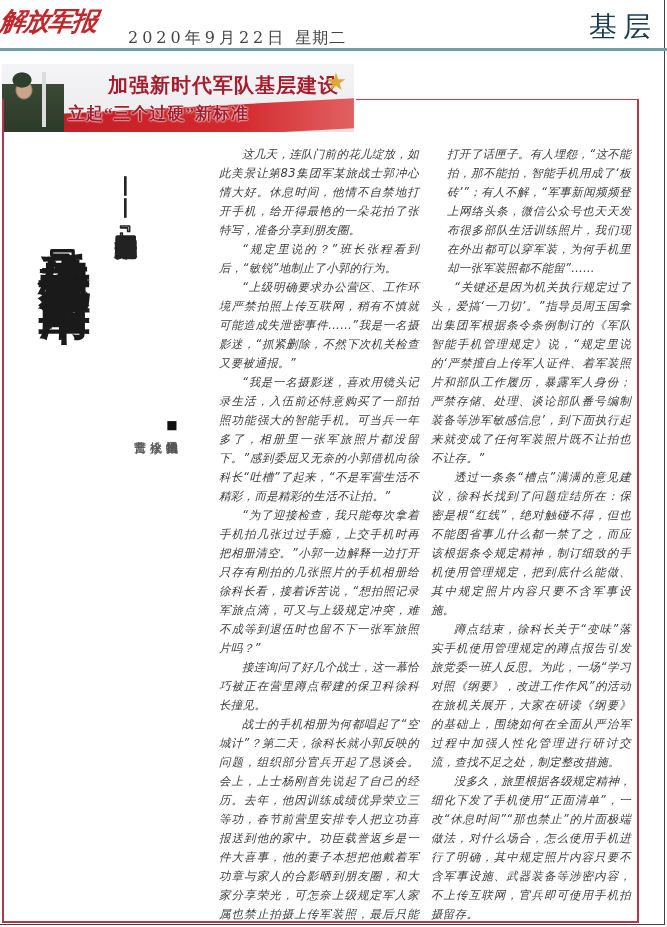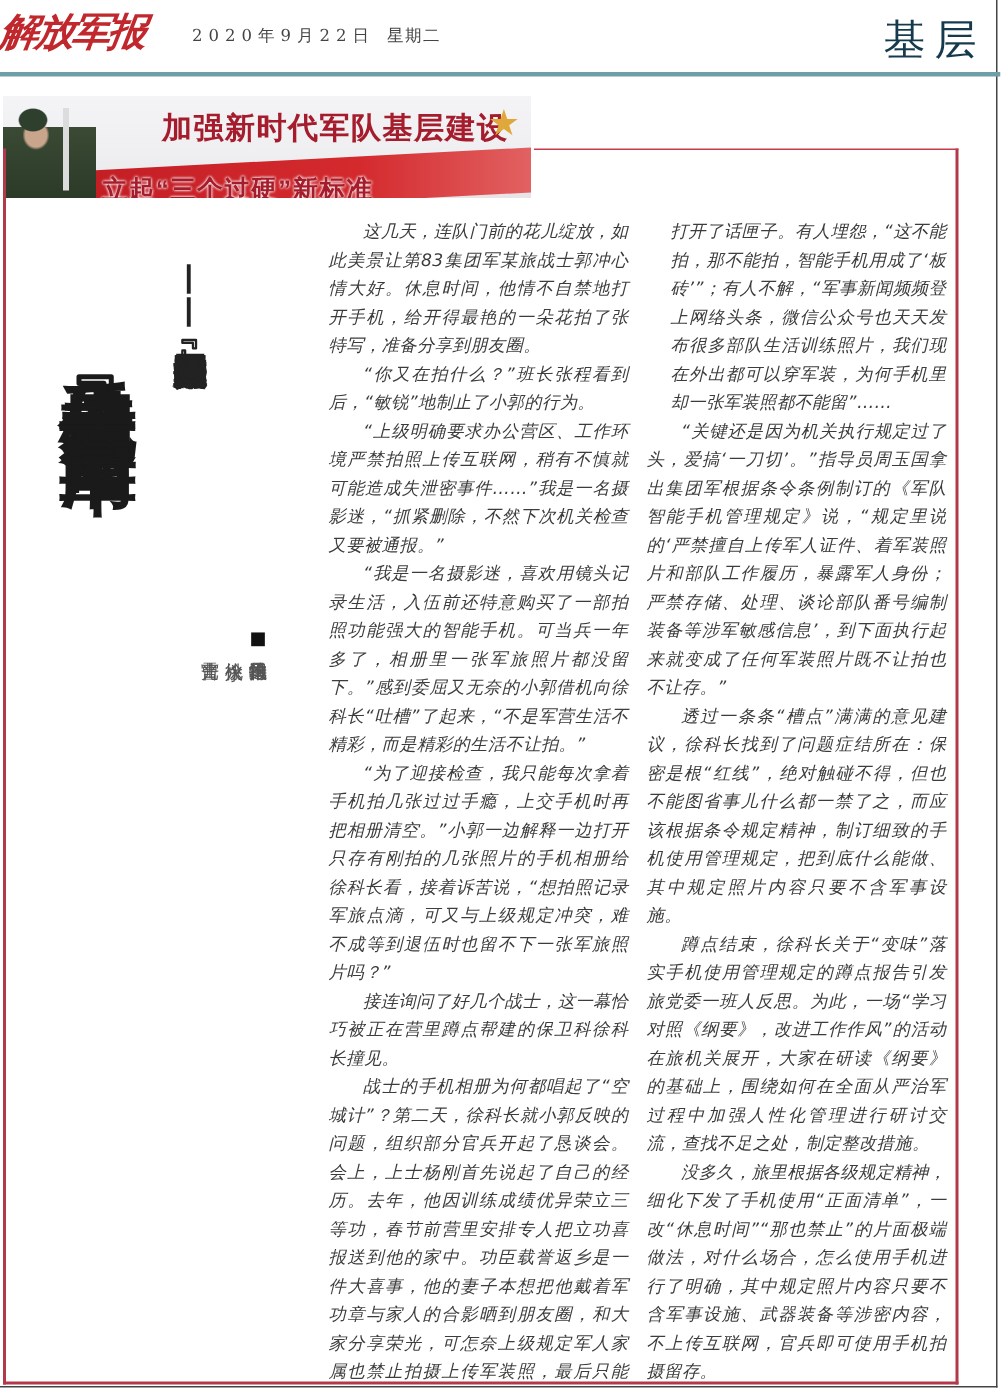--- a/index.html
+++ b/index.html
@@ -13,22 +13,22 @@
     }
 
     
     .masthead { position: absolute; left: 0; top: 0; width: 667px; height: 50px; }
     .logo {
       position: absolute; left: 0; top: 4px;
       font-family: "DejaVu Serif", serif; font-style: italic; font-weight: bold;
       font-size: 26px; color: #c0282d; letter-spacing: -2px; transform: skewX(-8deg);
     }
     .date {
-      position: absolute; left: 128px; top: 16px;
-      font-size: 11px; color: #444; letter-spacing: 4px;
+      position: absolute; left: 128px; top: 28px;
+      font-size: 16px; color: #444; letter-spacing: 4px;
     }
     .date .weekday { margin-left: 8px; letter-spacing: 1px; }
     .section-name {
       position: absolute; right: 10px; top: 8px;
       font-family: "DejaVu Sans", sans-serif; font-weight: normal;
       font-size: 28px; color: #153a4d; letter-spacing: 6px;
     }
     .header-rule {
       position: absolute; left: 0; top: 48px; width: 667px; height: 3px;
       background: #6e9ea8;
@@ -56,22 +56,22 @@
     .banner .rifle {
       position: absolute; left: 40px; top: 8px; width: 4px; height: 55px;
       background: #dcdcdc;
     }
     .banner .line1 {
       position: absolute; left: 106px; top: 8px;
       font-family: "DejaVu Sans", sans-serif; font-weight: bold; font-size: 20px;
       color: #a51d2d; letter-spacing: 1px; white-space: nowrap;
     }
     .banner .line2 {
-      position: absolute; left: 66px; top: 51px;
-      font-family: Liberation Sans, sans-serif; font-weight: bold; font-size: 17px;
+      position: absolute; left: 66px; top: 38px;
+      font-family: Liberation Serif, serif; font-weight: bold; font-size: 17px;
       color: #a51d2d; letter-spacing: 1px; white-space: nowrap;
       text-shadow: 0 0 2px #fff, 0 0 2px #fff;
     }
     .banner .emblem {
       position: absolute; right: 4px; top: 4px; width: 28px; height: 28px;
       color: #e0a83a; font-size: 24px; line-height: 28px; text-align: center;
     }
 
     
     .article-frame {
@@ -148,21 +148,21 @@
   <h2 class="subhead">——第八十三集团军某旅对照『纲要』改进机关指导帮建基层作风系列报道③</h2>
 
   <div class="byline">
     <span class="mark">■</span><span>本报特约通讯员</span>
     <div class="names">徐永桃</div>
     <div class="name2">曹光雷</div>
   </div>
 
   <div class="col col-1">
     <p>这几天，连队门前的花儿绽放，如此美景让第83集团军某旅战士郭冲心情大好。休息时间，他情不自禁地打开手机，给开得最艳的一朵花拍了张特写，准备分享到朋友圈。</p>
-    <p>“你又在拍什么？”班长张程看到后，“敏锐”地制止了小郭的行为。</p>
+    <p>“规定里说的？”班长张程看到后，“敏锐”地制止了小郭的行为。</p>
     <p>“上级明确要求办公营区、工作环境严禁拍照上传互联网，稍有不慎就可能造成失泄密事件……”我是一名摄影迷，“抓紧删除，不然下次机关检查又要被通报。”</p>
     <p>“我是一名摄影迷，喜欢用镜头记录生活，入伍前还特意购买了一部拍照功能强大的智能手机。可当兵一年多了，相册里一张军旅照片都没留下。”感到委屈又无奈的小郭借机向徐科长“吐槽”了起来，“不是军营生活不精彩，而是精彩的生活不让拍。”</p>
     <p>“为了迎接检查，我只能每次拿着手机拍几张过过手瘾，上交手机时再把相册清空。”小郭一边解释一边打开只存有刚拍的几张照片的手机相册给徐科长看，接着诉苦说，“想拍照记录军旅点滴，可又与上级规定冲突，难不成等到退伍时也留不下一张军旅照片吗？”</p>
     <p>接连询问了好几个战士，这一幕恰巧被正在营里蹲点帮建的保卫科徐科长撞见。</p>
     <p>战士的手机相册为何都唱起了“空城计”？第二天，徐科长就小郭反映的问题，组织部分官兵开起了恳谈会。会上，上士杨刚首先说起了自己的经历。去年，他因训练成绩优异荣立三等功，春节前营里安排专人把立功喜报送到他的家中。功臣载誉返乡是一件大喜事，他的妻子本想把他戴着军功章与家人的合影晒到朋友圈，和大家分享荣光，可怎奈上级规定军人家属也禁止拍摄上传军装照，最后只能无奈作罢。</p>
 
   </div>
 
   <div class="col col-2">
     <p class="cont">打开了话匣子。有人埋怨，“这不能拍，那不能拍，智能手机用成了‘板砖’”；有人不解，“军事新闻频频登上网络头条，微信公众号也天天发布很多部队生活训练照片，我们现在外出都可以穿军装，为何手机里却一张军装照都不能留”……</p>

